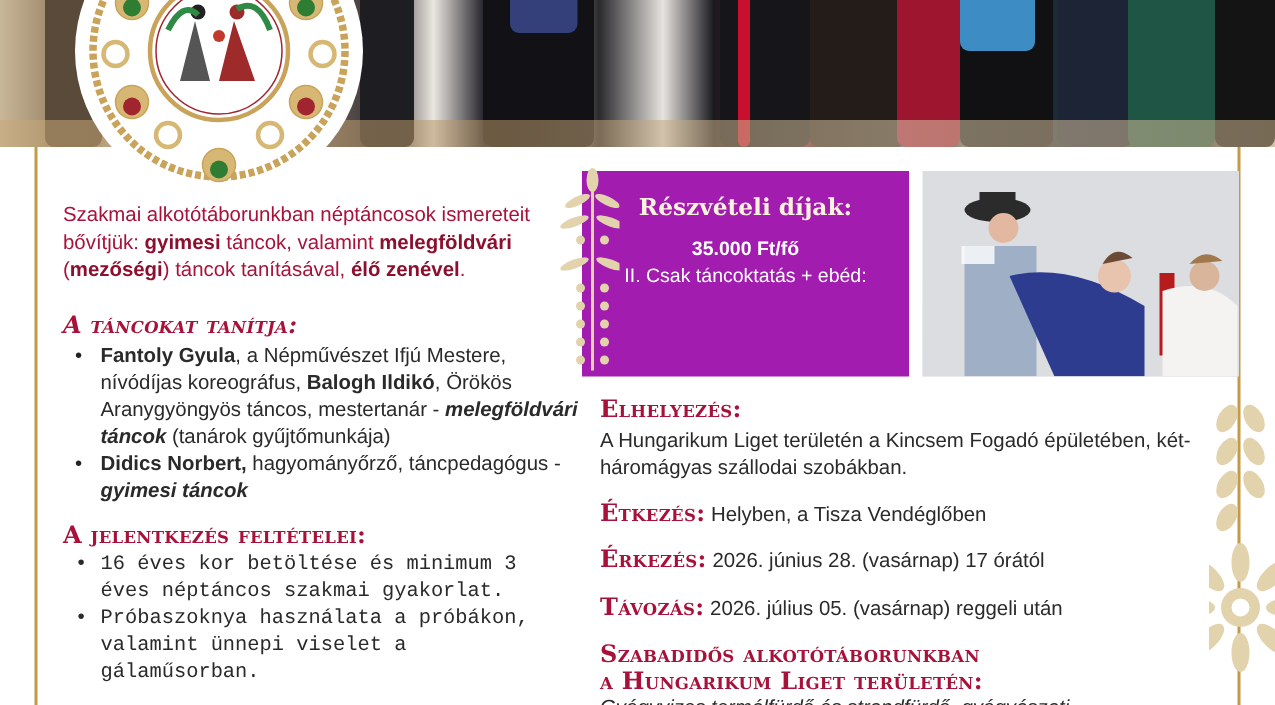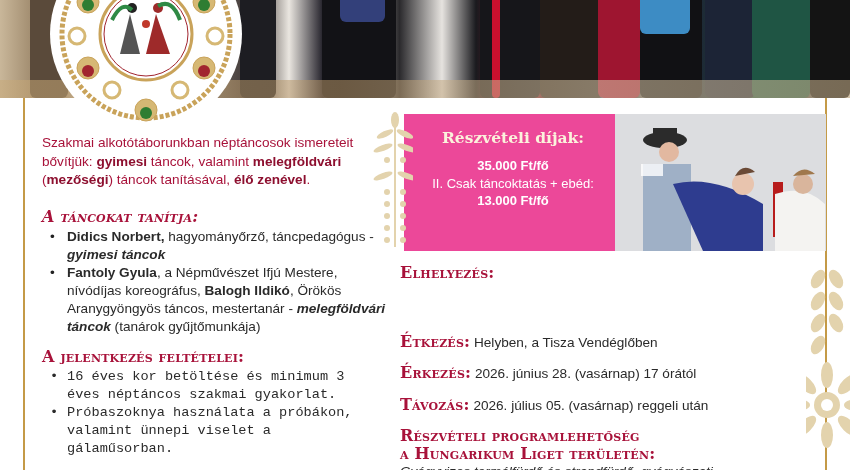--- a/index.html
+++ b/index.html
@@ -40,22 +40,22 @@
   .sec-apply-title { position: absolute; left: 42px; top: 347px; font-size: 16px; }
   .apply { position: absolute; left: 48px; top: 368px; width: 330px; font-size: 13.6px; line-height: 18px; color: #2a2a2a; list-style: none; }
   .apply li { position: relative; padding-left: 19px; font-family: Liberation Mono, monospace; }
   .apply li::before { content: "•"; position: absolute; left: 2px; top: 0; }
 
   .musicians { position: absolute; left: 42px; top: 447px; font-size: 13.6px; white-space: nowrap; margin-top: 29px; }
   .musicians .h-serif { font-size: 16px; margin-right: 10px; }
   .musicians .val { color: #2a2a2a; }
 
   .fees-box {
-    position: absolute; left: 404px; top: 114px; width: 218px; height: 137px;
-    background: #ec4899; color: #fff; text-align: center;
+    position: absolute; left: 388px; top: 114px; width: 218px; height: 137px;
+    background: #a21caf; color: #fff; text-align: center;
   }
   .fees-title { font-family: "DejaVu Serif", serif; font-weight: bold; font-size: 15.5px; margin-top: 14px; color: #fbf2dc; }
   .fees-lines { margin-top: 10px; font-size: 13px; line-height: 17.5px; color: #fff; }
   .fees-lines .price { font-weight: bold; }
   .leaf-left { position: absolute; left: 373px; top: 112px; width: 40px; height: 140px; }
 
   .photo-right {
     position: absolute; left: 615px; top: 114px; width: 211px; height: 137px; overflow: hidden;
     background: linear-gradient(180deg, #e4e5e7 0%, #d7d8db 100%);
   }
@@ -129,44 +129,43 @@
 <div class="frame-left"></div>
 <div class="frame-right"></div>
 
 <p class="intro">
   <span>Szakmai alkotótáborunkban néptáncosok ismereteit bővítjük: </span><b>gyimesi</b><span> táncok, valamint </span><b>melegföldvári</b><span> (</span><b>mezőségi</b><span>) táncok tanításával, </span><b>élő zenével</b><span>.</span>
 </p>
 
 <div class="h-serif sec-teachers-title">A táncokat tanítja:</div>
 <ul class="teachers">
   <li>
-    <b>Didics Norbert,</b><span> hagyományőrző, táncpedagógus - </span><b><i>gyimesi táncok</i></b>
+    <b>Fantoly Gyula</b><span>, a Népművészet Ifjú Mestere, nívódíjas koreográfus, </span><b>Balogh Ildikó</b><span>, Örökös Aranygyöngyös táncos, mestertanár - </span><b><i>melegföldvári táncok</i></b><span> (tanárok gyűjtőmunkája)</span>
   </li>
   <li>
-    <b>Fantoly Gyula</b><span>, a Népművészet Ifjú Mestere, nívódíjas koreográfus, </span><b>Balogh Ildikó</b><span>, Örökös Aranygyöngyös táncos, mestertanár - </span><b><i>melegföldvári táncok</i></b><span> (tanárok gyűjtőmunkája)</span>
+    <b>Didics Norbert,</b><span> hagyományőrző, táncpedagógus - </span><b><i>gyimesi táncok</i></b>
   </li>
 </ul>
 
 <div class="h-serif sec-apply-title">A jelentkezés feltételei:</div>
 <ul class="apply">
   <li>16 éves kor betöltése és minimum 3 éves néptáncos szakmai gyakorlat.</li>
   <li>Próbaszoknya használata a próbákon, valamint ünnepi viselet a gálaműsorban.</li>
 </ul>
 
 <div class="musicians">
   <span class="h-serif">Zenészek:</span>
   <span class="val">Inoka Győző és barátai</span>
 </div>
 
 <div class="fees-box">
   <div class="fees-title">Részvételi díjak:</div>
   <div class="fees-lines">
     <div class="price">35.000 Ft/fő</div>
     <div>II. Csak táncoktatás + ebéd:</div>
-    <div class="price">13.000 Ft/fő</div>
   </div>
 </div>
 <svg class="leaf-left" viewBox="0 0 40 140">
   <line x1="22" y1="5" x2="22" y2="135" stroke="#e3d3ad" stroke-width="2"></line>
   <g fill="#e3d3ad">
     <ellipse cx="22" cy="8" rx="4" ry="8"></ellipse>
     <ellipse cx="12" cy="22" rx="9" ry="3" transform="rotate(-25 12 22)"></ellipse>
     <ellipse cx="32" cy="22" rx="9" ry="3" transform="rotate(25 32 22)"></ellipse>
     <ellipse cx="10" cy="36" rx="10" ry="3" transform="rotate(-20 10 36)"></ellipse>
     <ellipse cx="34" cy="36" rx="10" ry="3" transform="rotate(20 34 36)"></ellipse>
@@ -200,39 +199,40 @@
     <rect x="158" y="68" width="10" height="55" fill="#b71c1c"></rect>
     <path d="M160 80 q30 -10 50 10 l0 47 l-50 0 z" fill="#f4f3f1"></path>
     <circle cx="188" cy="70" r="10" fill="#d9b59c"></circle>
     <path d="M178 62 q10 -12 22 -2" fill="#a0784c"></path>
     <rect x="26" y="50" width="22" height="12" fill="#fff" opacity=".8"></rect>
   </svg>
 </div>
 
 <div class="info accom">
   <div class="h-serif">Elhelyezés:</div>
+  <div style="margin-top:2px;">A Hungarikum Liget területén a Kincsem Fogadó épületében, két-háromágyas szállodai szobákban.</div>
 </div>
 
 <div class="info meals">
   <span class="h-serif">Étkezés:</span>
   <span>Helyben, a Tisza Vendéglőben</span>
 </div>
 
 <div class="info arrival">
   <span class="h-serif">Érkezés:</span>
   <span>2026. június 28. (vasárnap) 17 órától</span>
 </div>
 
 <div class="info departure">
   <span class="h-serif">Távozás:</span>
   <span>2026. július 05. (vasárnap) reggeli után</span>
 </div>
 
 <div class="info leisure">
-  <span class="h-serif">Részvételi programlehetőség</span>
+  <span class="h-serif">Szabadidős alkotótáborunkban</span>
   <span class="h-serif">a Hungarikum Liget területén:</span>
   <span class="cut">Gyógyvizes termálfürdő és strandfürdő, gyógyászati</span>
 </div>
 
 <svg class="deco-right" viewBox="0 0 44 200">
   <g fill="#e3d3ad">
     <ellipse cx="12" cy="14" rx="6" ry="10" transform="rotate(30 12 14)"></ellipse>
     <ellipse cx="12" cy="36" rx="6" ry="10" transform="rotate(30 12 36)"></ellipse>
     <ellipse cx="12" cy="58" rx="6" ry="10" transform="rotate(30 12 58)"></ellipse>
     <ellipse cx="12" cy="80" rx="6" ry="10" transform="rotate(30 12 80)"></ellipse>

